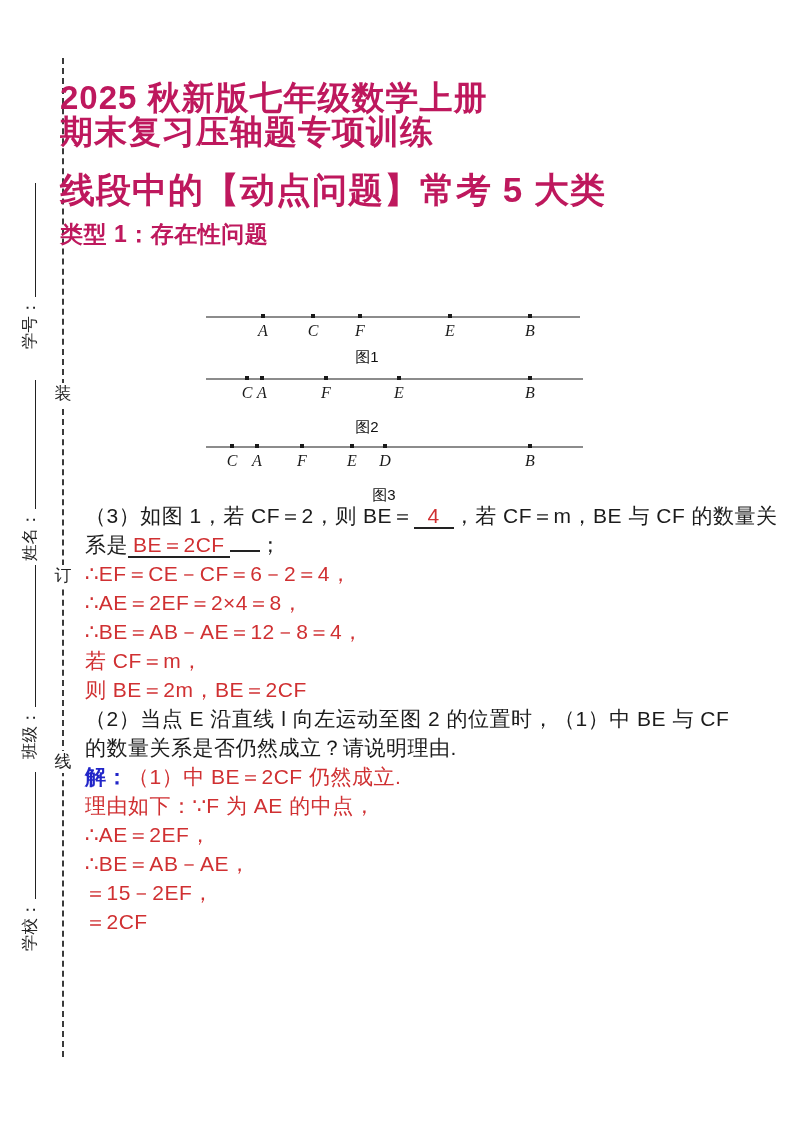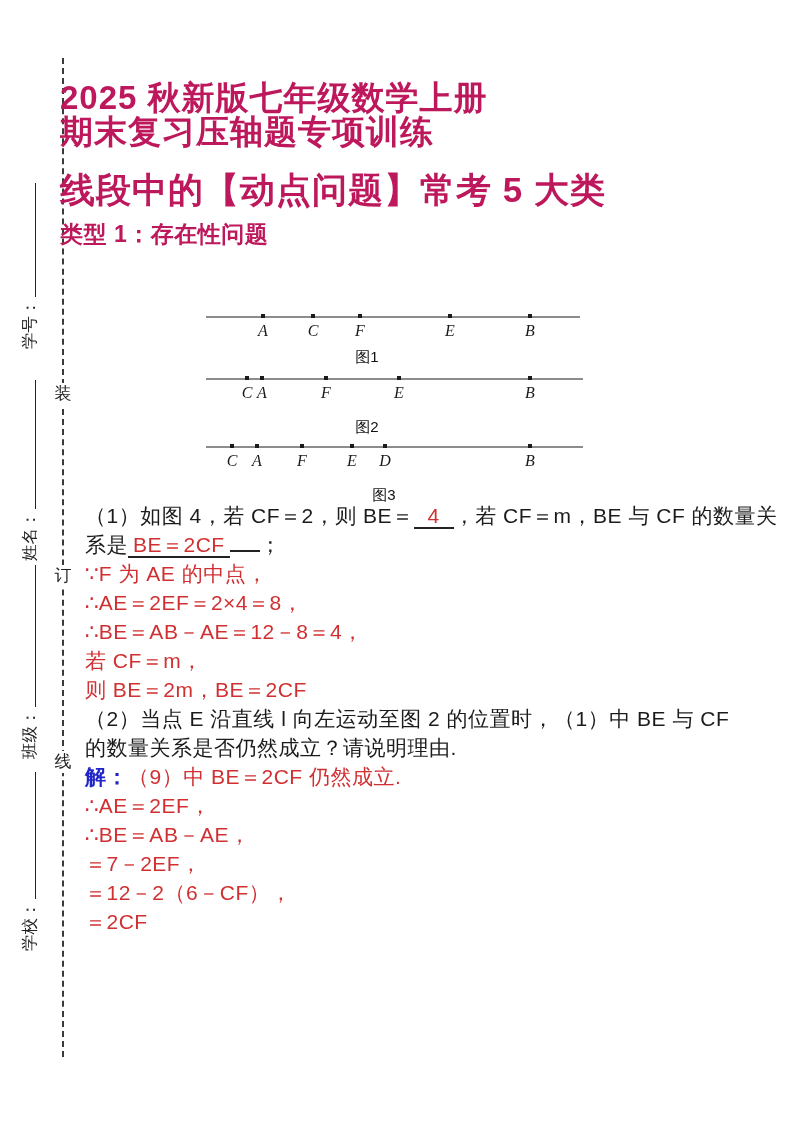--- a/index.html
+++ b/index.html
@@ -142,30 +142,30 @@
       <div class="pt-dot" style="left: 350px; top: 444px;"></div>
       <div class="pt-label" style="left: 352px; top: 452px;">E</div>
       <div class="pt-dot" style="left: 383px; top: 444px;"></div>
       <div class="pt-label" style="left: 385px; top: 452px;">D</div>
       <div class="pt-dot" style="left: 528px; top: 444px;"></div>
       <div class="pt-label" style="left: 530px; top: 452px;">B</div>
       <div class="fig-caption" style="left: 384px; top: 486px;">图3</div>
     </div>
 
   <div class="qa" id="qa">
-      <div class="qa-line"><span class="s-k">（1）如图 4，若 CF＝2，则 BE＝</span><span class="s-blank s-blank4">4</span><span class="s-k">，若 CF＝m，BE 与 CF 的数量关</span></div>
+      <div class="qa-line"><span class="s-k">（3）如图 1，若 CF＝2，则 BE＝</span><span class="s-blank s-blank4">4</span><span class="s-k">，若 CF＝m，BE 与 CF 的数量关</span></div>
       <div class="qa-line"><span class="s-k">系是</span><span class="s-blank">BE＝2CF</span><span class="s-tail"></span><span class="s-k">；</span></div>
-      <div class="qa-line"><span class="s-r">∵F 为 AE 的中点，</span></div>
+      <div class="qa-line"><span class="s-r">∴EF＝CE－CF＝6－2＝4，</span></div>
       <div class="qa-line"><span class="s-r">∴AE＝2EF＝2×4＝8，</span></div>
       <div class="qa-line"><span class="s-r">∴BE＝AB－AE＝12－8＝4，</span></div>
       <div class="qa-line"><span class="s-r">若 CF＝m，</span></div>
       <div class="qa-line"><span class="s-r">则 BE＝2m，BE＝2CF</span></div>
       <div class="qa-line"><span class="s-k">（2）当点 E 沿直线 l 向左运动至图 2 的位置时，（1）中 BE 与 CF</span></div>
       <div class="qa-line"><span class="s-k">的数量关系是否仍然成立？请说明理由.</span></div>
-      <div class="qa-line"><span class="s-b">解：</span><span class="s-r">（9）中 BE＝2CF 仍然成立.</span></div>
+      <div class="qa-line"><span class="s-b">解：</span><span class="s-r">（1）中 BE＝2CF 仍然成立.</span></div>
+      <div class="qa-line"><span class="s-r">理由如下：∵F 为 AE 的中点，</span></div>
       <div class="qa-line"><span class="s-r">∴AE＝2EF，</span></div>
       <div class="qa-line"><span class="s-r">∴BE＝AB－AE，</span></div>
-      <div class="qa-line"><span class="s-r">＝7－2EF，</span></div>
-      <div class="qa-line"><span class="s-r">＝12－2（6－CF），</span></div>
+      <div class="qa-line"><span class="s-r">＝15－2EF，</span></div>
       <div class="qa-line"><span class="s-r">＝2CF</span></div>
     </div>
 
 </div>
 
 </body></html>

